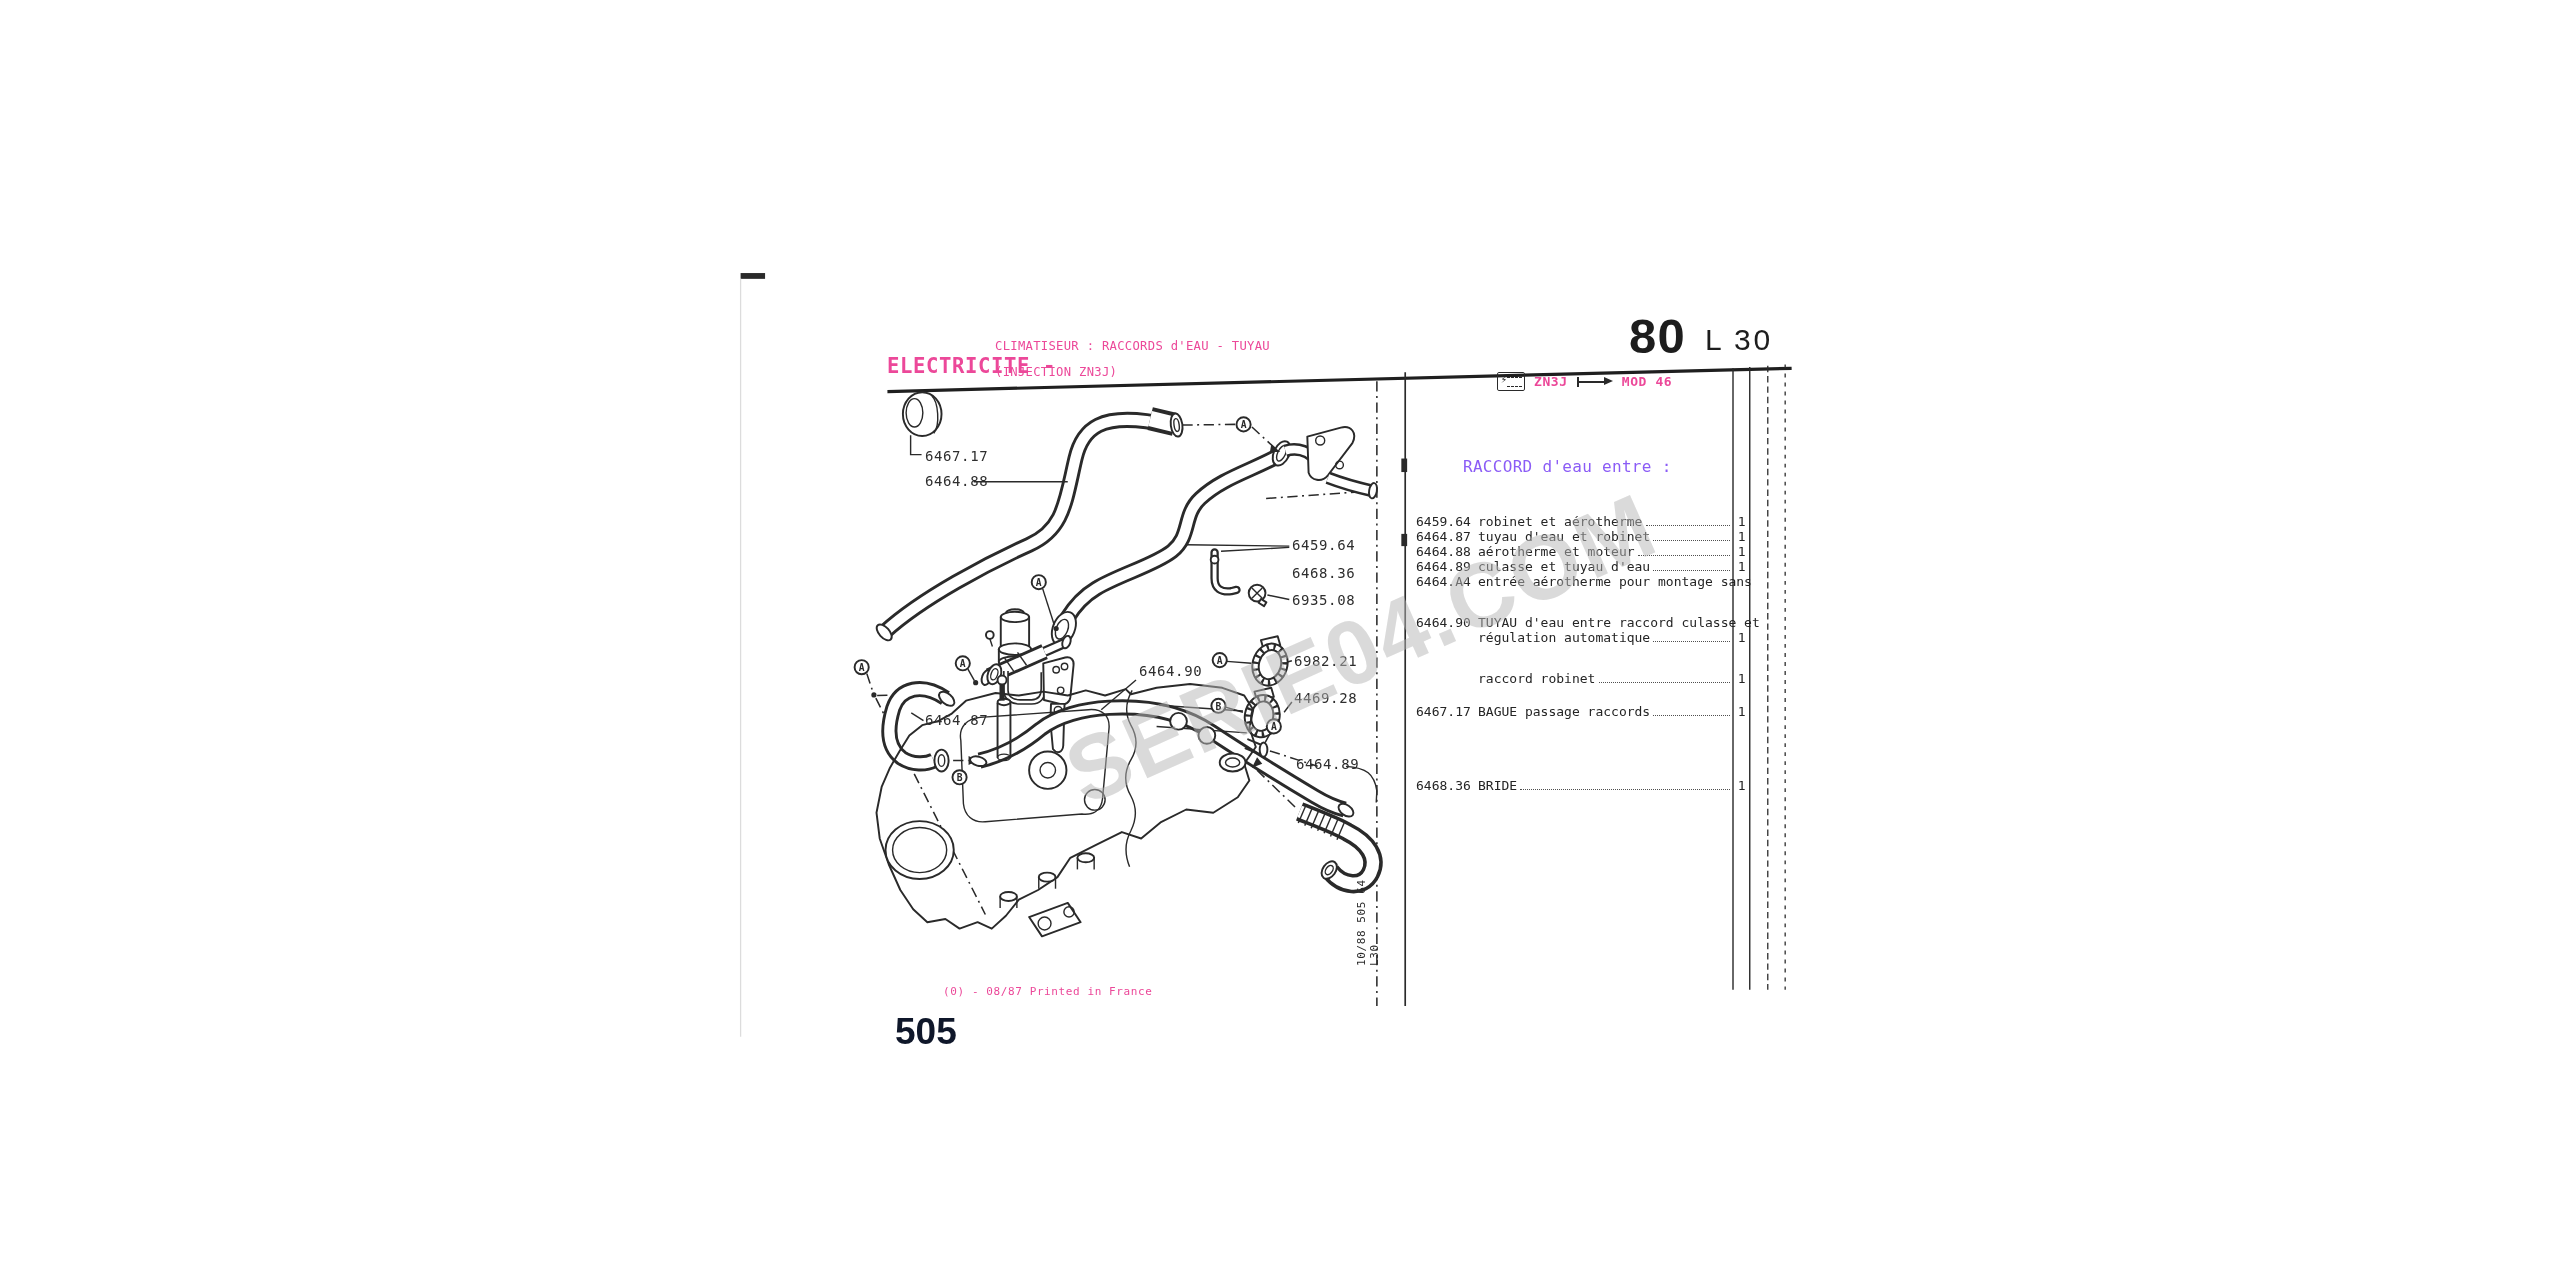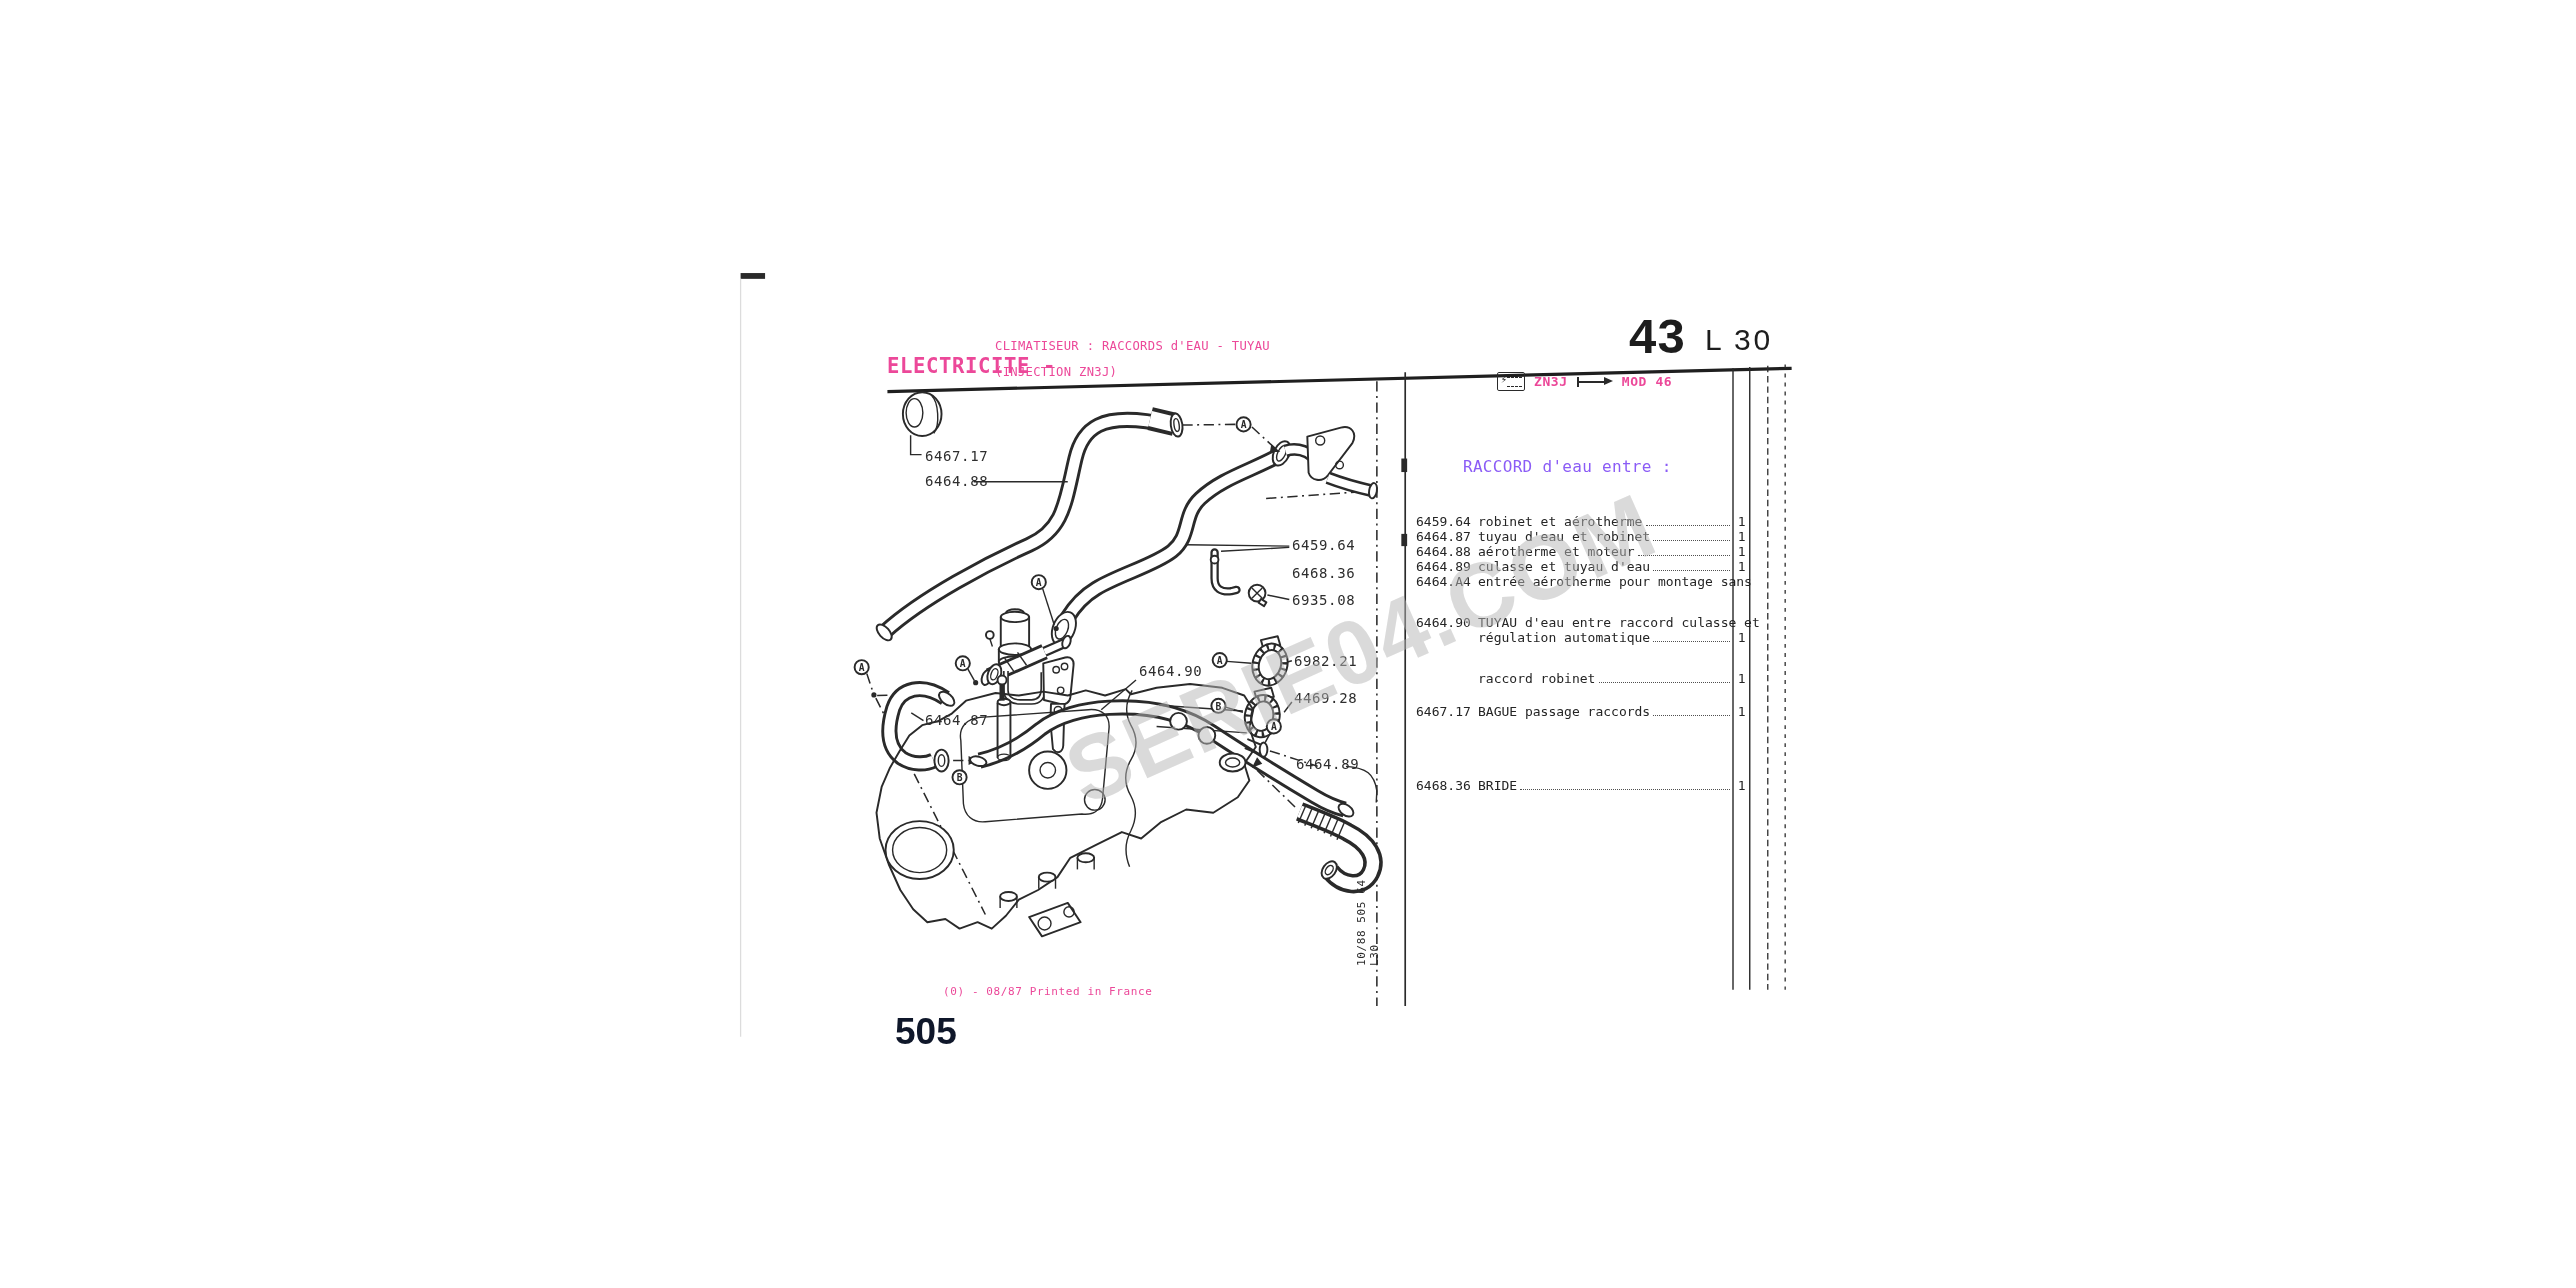--- a/index.html
+++ b/index.html
@@ -304,21 +304,21 @@
     </g>
     <g>
       <circle cx="1892" cy="1096" r="11" class="co"></circle>
       <text x="1892" y="1102" class="ct">B</text>
     </g>
   </svg>
 
   <div class="abs tw hdr-section" style="left:887px;top:354px">ELECTRICITE -</div>
   <div class="abs tw hdr-title" style="left:995px;top:339px">CLIMATISEUR : RACCORDS d'EAU - TUYAU</div>
   <div class="abs tw hdr-title" style="left:995px;top:365px">(INJECTION ZN3J)</div>
-  <div class="abs pagenum" style="left:1629px;top:308px">43</div>
+  <div class="abs pagenum" style="left:1629px;top:308px">80</div>
   <div class="abs pagecode" style="left:1705px;top:323px">L 30</div>
 
   <div class="abs appl" style="left:1497px;top:372px">
     <span class="appl-icon">
         <span class="bolt">⚡</span>
         <span class="grille"></span>
       </span>
     <span class="tw">ZN3J</span>
     <span class="mapsto">
         <span class="bar"></span>

